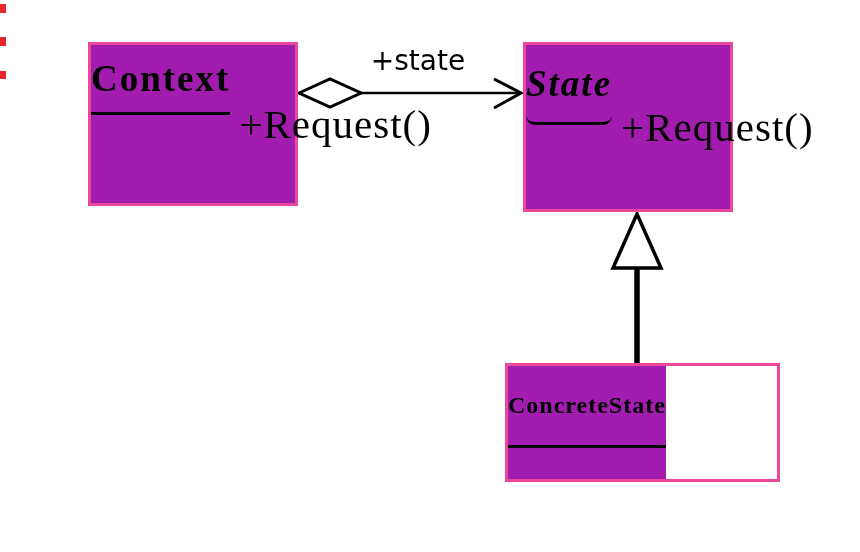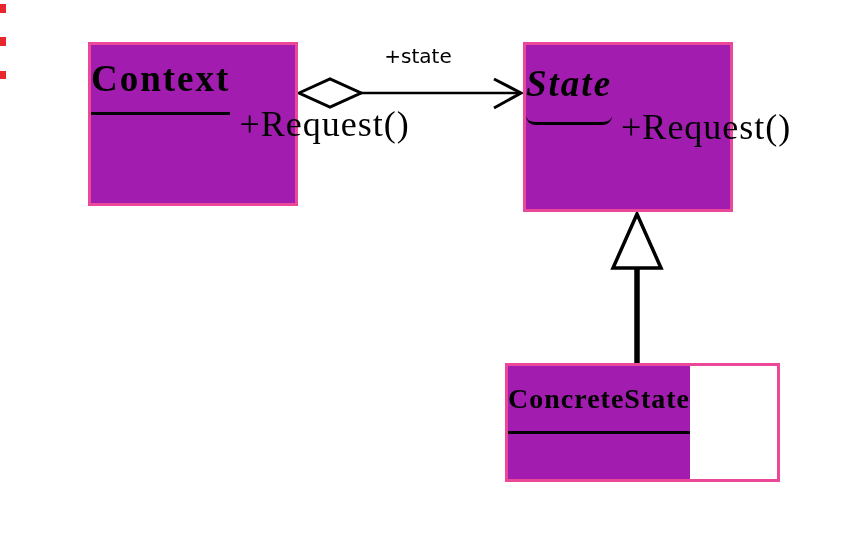--- a/index.html
+++ b/index.html
@@ -33,56 +33,56 @@
     font-family: "Liberation Serif", serif;
   }
   .uml-attrs {
     border-bottom: 3px solid #000000;
     background: #ffffff;
   }
   .uml-methods {
     flex: 1;
     display: flex;
     align-items: center;
-    font-size: 36px;
+    font-size: 41px;
     color: #000000;
     padding-left: 9px;
     letter-spacing: 1px;
     font-family: "Liberation Serif", serif;
   }
 
   .box-context { left: 88px; top: 42px; width: 210px; height: 164px; }
   .box-context .uml-title { height: 70px; }
   .box-context .uml-attrs { height: 20px; }
 
   .box-state { left: 523px; top: 42px; width: 210px; height: 170px; }
   .box-state .uml-title { height: 80px; font-style: italic; border-radius: 9px; }
   .box-state .uml-attrs { height: 24px; }
 
   .box-concrete { left: 505px; top: 363px; width: 275px; height: 119px; }
-  .box-concrete .uml-title { height: 68px; font-size: 28px; letter-spacing: 1px; }
+  .box-concrete .uml-title { height: 82px; font-size: 24px; letter-spacing: 1px; }
   .box-concrete .uml-attrs { height: 25px; }
   .box-concrete .uml-attrs2 { flex: 1; background: #ffffff; }
 
   
   .connectors {
     position: absolute;
     left: 0; top: 0;
     width: 860px; height: 552px;
     pointer-events: none;
   }
 
   
   .assoc-label {
     position: absolute;
     left: 418px;
     top: 44px;
     transform: translateX(-50%);
     font-family: "DejaVu Sans", "Liberation Sans", sans-serif;
-    font-size: 20px;
+    font-size: 28px;
     color: #000000;
     white-space: nowrap;
   }
 
   
   .caption {
     position: absolute;
     left: 441px;
     top: 518px;
     transform: translateX(-50%);

